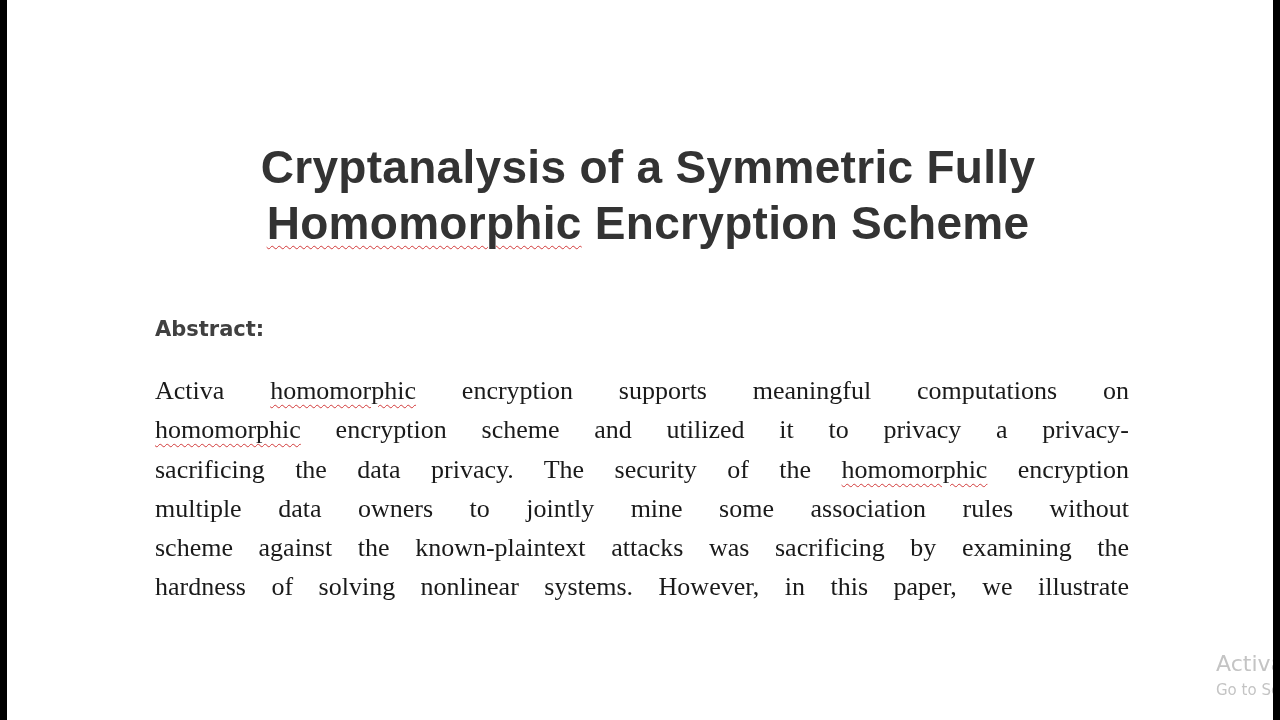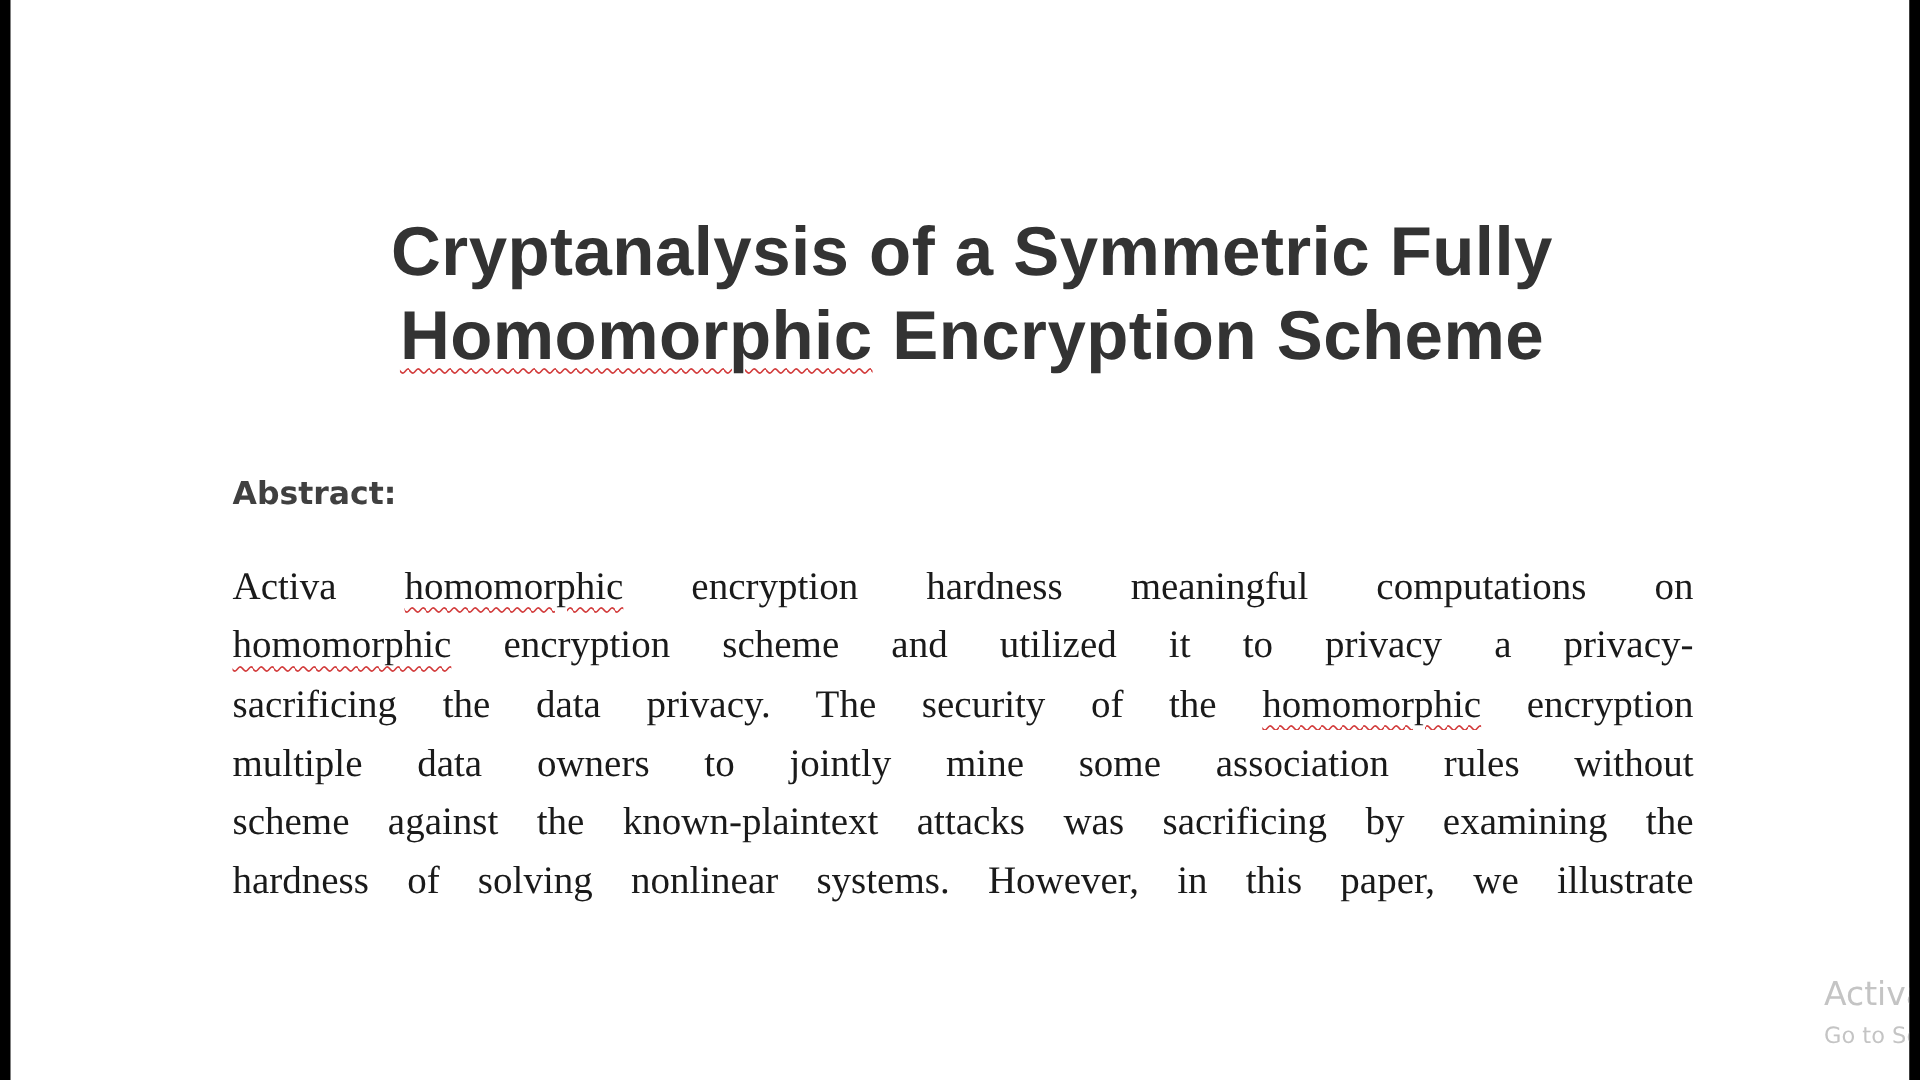--- a/index.html
+++ b/index.html
@@ -117,21 +117,21 @@
         <span>Cryptanalysis of a Symmetric Fully</span>
       </span>
       <span class="line">
         <span class="spell">Homomorphic</span><span> Encryption Scheme</span>
       </span>
     </h1>
 
     <h2 class="abstract-heading">Abstract:</h2>
 
     <p class="abstract-body">
-      <span class="row"><span>Activa </span><span class="spell">homomorphic</span><span> encryption hardness meaningful computations on</span></span>
+      <span class="row"><span>Activa </span><span class="spell">homomorphic</span><span> encryption supports meaningful computations on</span></span>
       <span class="row"><span class="spell">homomorphic</span><span> encryption scheme and utilized it to privacy a privacy-</span></span>
       <span class="row"><span>sacrificing the data privacy. The security of the </span><span class="spell">homomorphic</span><span> encryption</span></span>
       <span class="row"><span>multiple data owners to jointly mine some association rules without</span></span>
       <span class="row"><span>scheme against the known-plaintext attacks was sacrificing by examining the</span></span>
       <span class="row"><span>hardness of solving nonlinear systems. However, in this paper, we illustrate</span></span>
     </p>
 
     <div class="watermark">
       <span class="wm-title">Activa</span>
       <span class="wm-sub">Go to Se</span>

